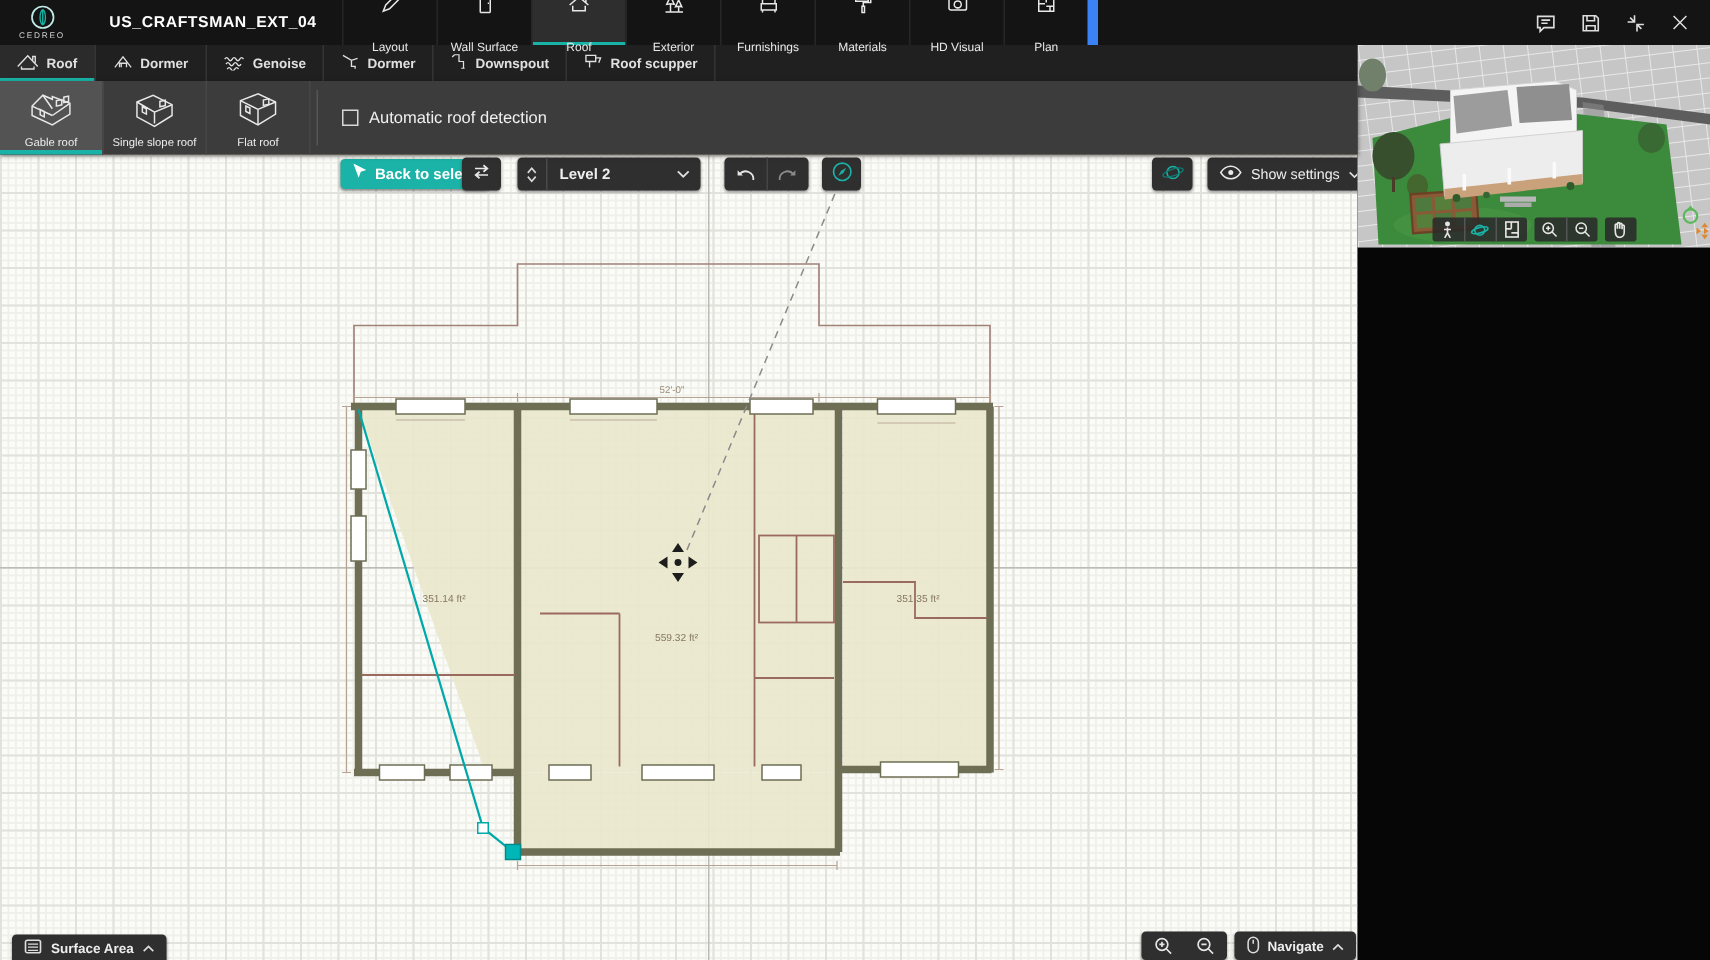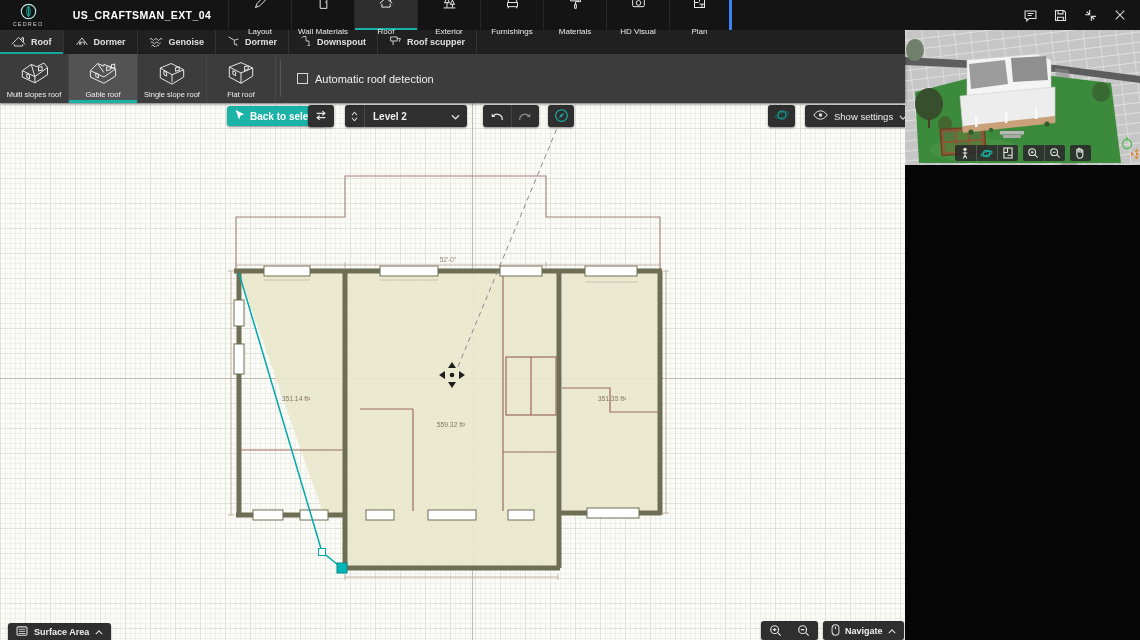--- a/index.html
+++ b/index.html
@@ -11,21 +11,21 @@
   .topbar { position:absolute; left:0; top:0; width:1140px; height:30px;
     background:#141414; display:flex; align-items:stretch; z-index:50; }
   .brand { width:56px; display:flex; flex-direction:column; align-items:center; justify-content:center; gap:0; }
   .brand svg { display:block; }
   .brand-name { font-size:5.5px; color:#cfcfcf; letter-spacing:1.2px; margin-top:1px; }
   .doc-title { width:172px; display:flex; align-items:center; justify-content:center;
     color:#fff; font-size:10.5px; font-weight:bold; letter-spacing:.4px; }
   .tabs { display:flex; align-items:stretch; }
   .tab { width:63px; display:flex; flex-direction:column; align-items:center; justify-content:center;
     gap:15px; color:#e8e8e8; font-size:8px; border-left:1px solid #262626; cursor:pointer; }
-  .tab:last-child { border-right:3px solid #3b82f6; }
+  .tab:last-child { border-right:7px solid #3b82f6; }
   .tab.active { background:#2e2e2e; box-shadow:inset 0 -2px 0 #18b3a6; }
   .tab svg { stroke:#e8e8e8; fill:none; stroke-width:1.2; }
   .top-right { margin-left:auto; display:flex; align-items:center; gap:14px; padding-right:12px; }
   .top-right .tbtn { width:16px; height:16px; display:flex; align-items:center; justify-content:center; cursor:pointer; }
   .top-right svg { stroke:#dedede; fill:none; stroke-width:1.3; }
 
   
   .ribbon-cats { position:absolute; left:0; top:30px; width:905px; height:24px;
     background:#202020; display:flex; align-items:stretch; z-index:40; }
   .cat { display:flex; align-items:center; gap:5px; padding:0 11px; color:#e0e0e0;
@@ -118,21 +118,21 @@
             </svg>
         </span>
         <span>Layout</span>
       </div>
       <div class="tab">
         <span>
           <svg width="15" height="15" viewBox="0 0 18 18">
               <path d="M5 16V2h8v14M5 16h8M11 8.5h1"></path>
             </svg>
         </span>
-        <span>Wall Materials</span>
+        <span>Wall Surface</span>
       </div>
       <div class="tab active">
         <span>
           <svg width="16" height="15" viewBox="0 0 18 18">
               <path d="M1.5 10L9 3.5l7.5 6.5M12.5 6V3.5h2V8M4 10.5v4h10v-4"></path>
             </svg>
         </span>
         <span>Roof</span>
       </div>
       <div class="tab">
@@ -249,30 +249,20 @@
       <span>
         <svg width="13" height="12" viewBox="0 0 16 14">
             <path d="M2 2h8v5H2zM10 4h4l-1.5 4M5 7v5"></path>
           </svg>
       </span>
       <span>Roof scupper</span>
     </div>
   </div>
 
   <div class="ribbon-tools">
-    <div class="rtool">
-      <span>
-        <svg width="32" height="27" viewBox="0 0 34 30">
-            <path d="M4 13l10-7 6 2.5 8-4 4 5v8l-14 9-14-6.5z"></path>
-            <path d="M4 13l14 6.5M18 19.5L32 9.5M18 19.5V26M14 6l4 13.5M9 16.5v4l3 1.5v-4z"></path>
-            <rect x="22" y="13" width="4" height="4" transform="skewY(-10)"></rect>
-          </svg>
-      </span>
-      <span>Multi slopes roof</span>
-    </div>
     <div class="rtool selected">
       <span>
         <svg width="32" height="27" viewBox="0 0 34 30">
             <path d="M3 13l8-8 7 3v-2l13 5v8l-13 8-15-7z"></path>
             <path d="M3 13l15 7M18 20L31 11M11 5l7 10M9 15.5v4l3 1.5v-4z"></path>
             <rect x="21" y="13.5" width="4" height="4" transform="skewY(-12)"></rect>
             <rect x="26.5" y="12" width="3.5" height="4" transform="skewY(-12)"></rect>
           </svg>
       </span>
       <span>Gable roof</span>

